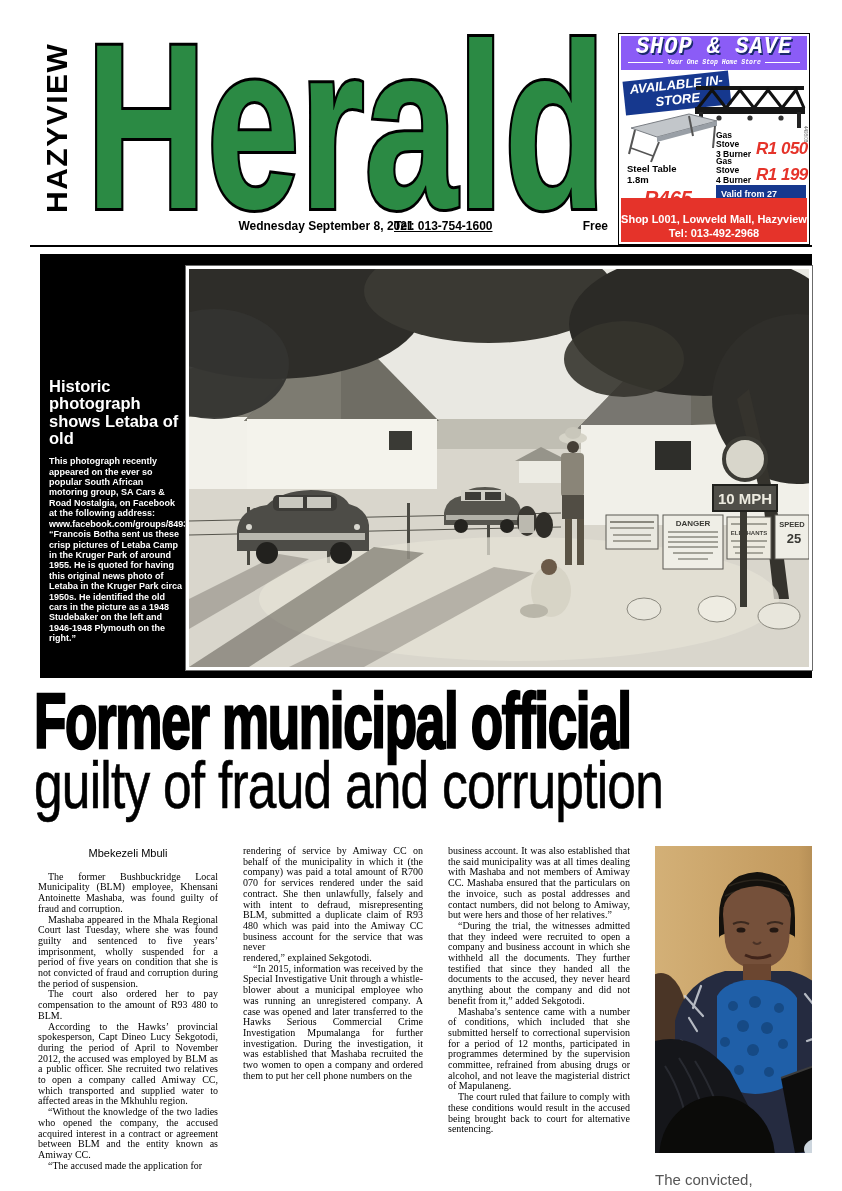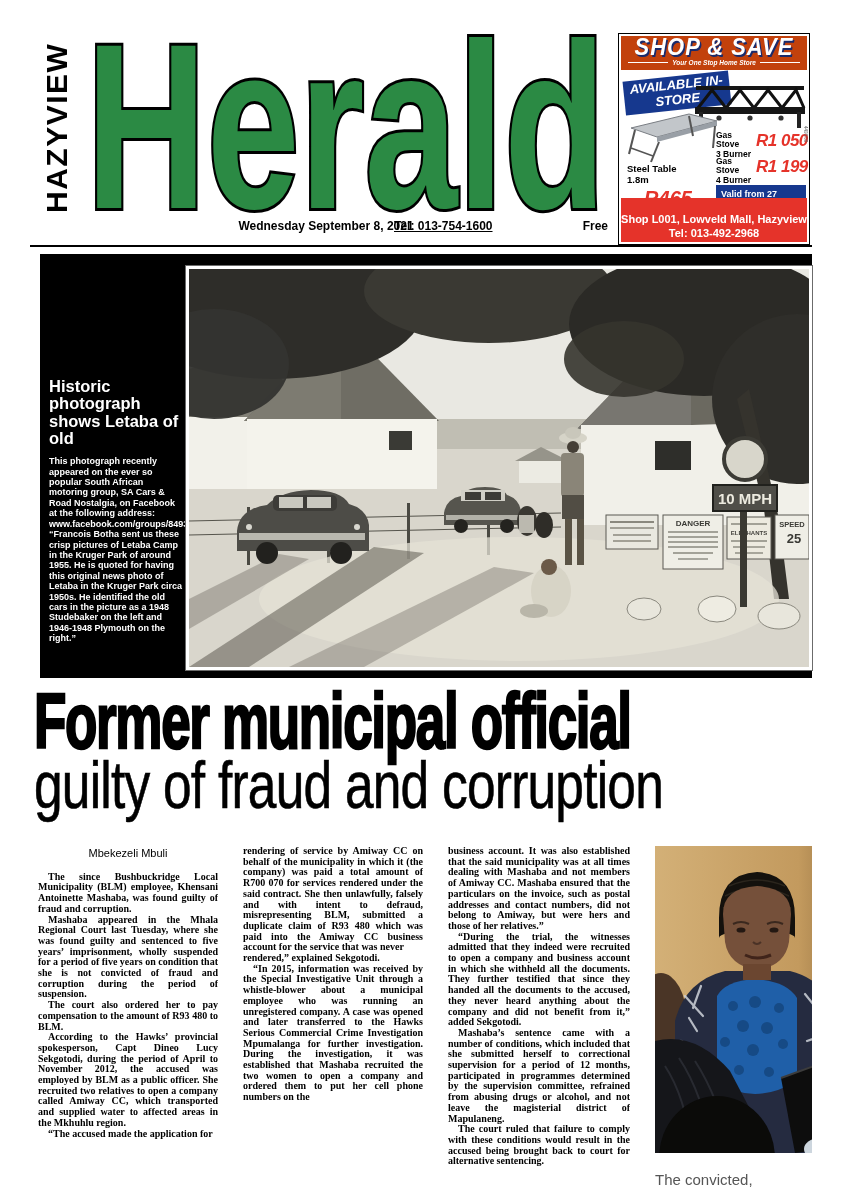--- a/index.html
+++ b/index.html
@@ -11,32 +11,32 @@
         transform-origin:0 0; font-weight:bold; font-size:30px; letter-spacing:1.5px; white-space:nowrap; }
   .herald-svg { position:absolute; left:84px; top:27px; }
   .datebar { position:absolute; left:42px; top:219px; width:568px; height:22px; font-size:12px; font-weight:bold;text-align:center; }
   .datebar .tel  { position:absolute; left:352px;text-decoration:underline; }
   .datebar .free { position:absolute; right:2px; }
   .rule { position:absolute; top:245px; left:30px; width:782px; border-top:2px solid #000; }
 
   
   .ad { position:absolute; top:33px; right:32px; width:190px; height:210px; background:#fff;
         border:1px solid #000; font-family:"Liberation Sans",sans-serif; }
-  .ad-band { position:absolute; left:2px; right:2px; top:2px; height:34px; background:#c2410c; color:#fff; }
+  .ad-band { position:absolute; left:2px; right:2px; top:2px; height:34px; background:#8b5cf6; color:#fff;font-family:Liberation Mono, monospace; }
   .ad-brand { display:block; text-align:center; font-weight:bold; font-style:italic; font-size:22px;
         letter-spacing:1px; line-height:22px; margin-top:1px; text-shadow:1.5px 1.5px 0 #1a2a6b; transform:scaleY(1.05); }
   .ad-tagline { display:flex; align-items:center; gap:4px; padding:0 7px; color:#fff;
         font-size:6.5px; font-weight:bold; font-style:italic; }
   .ad-tagline::before,.ad-tagline::after { content:""; flex:1; border-top:1px solid #fff; }
   .ad-available { position:absolute; left:5px; top:42px; width:106px; height:34px; background:#16388e;
         transform:rotate(-6deg); color:#fff; font-weight:bold; font-style:italic; font-size:13px;
         line-height:1.15; display:flex; align-items:center; justify-content:center; text-align:center; }
   .ad-stove { position:absolute; right:2px; top:44px; }
   .ad-table { position:absolute; left:4px; top:74px; }
-  .ad-gasrow { position:absolute; left:97px; width:92px; display:flex; align-items:flex-start; }
+  .ad-gasrow { position:absolute; left:97px; width:92px; display:flex; align-items:flex-end; }
   .ad-gasrow .lbl { font-size:8.5px; font-weight:bold; line-height:1.1; width:40px; }
   .ad-gasrow .prc { font-size:17px; font-weight:bold; font-style:italic; color:#e5332a; letter-spacing:-0.5px; }
   .g1 { top:97px; } .g2 { top:123px; }
   .ad-steel-lbl { position:absolute; left:8px; top:130px; width:82px; text-align:left;
         font-size:9.5px; font-weight:bold; line-height:1.15; }
   .ad-steel-prc { position:absolute; left:8px; top:153px; width:82px; text-align:center;
         font-size:20px; font-weight:bold; font-style:italic; color:#e5332a; }
   .ad-valid { position:absolute; left:97px; top:151px; width:80px; background:#16388e; color:#fff;
         font-size:9px; font-weight:bold; line-height:1.2; padding:4px 5px; }
   .ad-disc { position:absolute; left:4px; right:6px; top:187px; text-align:center; font-size:5px;
@@ -60,21 +60,21 @@
   .hl2 { position:absolute; left:34px; top:752px; font-size:66px; font-weight:normal; line-height:1;
         white-space:nowrap; transform:scaleX(0.78); transform-origin:left top; letter-spacing:-1px;
         -webkit-text-stroke:0.6px #000; }
 
   
   .article { position:absolute; top:846px; left:38px; width:774px; height:366px; display:grid;
         grid-template-columns:180px 180px 182px 1fr; column-gap:25px;
         font-family:"Liberation Serif",serif; font-size:10px; line-height:10.7px; text-align:justify; }
   .article .col { overflow:hidden; }
   .byline { font-family:"Liberation Sans",sans-serif; font-size:11px; text-align:center; margin:2px 0 13px 0; }
-  .article p { margin:0; text-indent:10px;font-weight:bold; }
+  .article p { margin:0; text-indent:10px; }
   .cont p:first-child { text-indent:0; }
   .pull-quote { font-family:"Liberation Sans",sans-serif; color:#e5332a; font-weight:bold; font-size:13px;
         line-height:1.18; text-align:center; text-indent:0 !important; margin:9px 2px 8px 2px; }
   .caption { font-family:"Liberation Sans",sans-serif; font-size:15px; color:#555; margin-top:18px;
         text-align:left; line-height:1.2; }
 </style>
 </head>
 <body>
 
 <div class="page">
@@ -265,24 +265,25 @@
     </div>
   </section>
 
   <h1 class="hl1" style="margin:0;">Former municipal official</h1>
   <h1 class="hl2" style="margin:0;">guilty of fraud and corruption</h1>
 
   <section class="article">
     <div class="col">
       <div class="byline">Mbekezeli Mbuli</div>
       <div>
-          <p>The since Bushbuckridge Local Municipality (BLM) employee, Khensani Antoinette Mashaba, was found guilty of fraud and corruption.</p>
+          <p>The former Bushbuckridge Local Municipality (BLM) employee, Khensani Antoinette Mashaba, was found guilty of fraud and corruption.</p>
           <p>Mashaba appeared in the Mhala Regional Court last Tuesday, where she was found guilty and sentenced to five years’ imprisonment, wholly suspended for a period of five years on condition that she is not convicted of fraud and corruption during the period of suspension.</p>
           <p>The court also ordered her to pay compensation to the amount of R93 480 to BLM.</p>
           <p>According to the Hawks’ provincial spokesperson, Capt Dineo Lucy Sekgotodi, during the period of April to November 2012, the accused was employed by BLM as a public officer. She recruited two relatives to open a company called Amiway CC, which transported and supplied water to affected areas in the Mkhuhlu region.</p>
+          <p>“Without the knowledge of the two ladies who opened the company, the accused acquired interest in a contract or agreement between BLM and the entity known as Amiway CC.</p>
           <p>“The accused made the application for</p>
         </div>
     </div>
     <div class="col cont">
       <div class="cont">
           <p>rendering of service by Amiway CC on behalf of the municipality in which it (the company) was paid a total amount of R700 070 for services rendered under the said contract. She then unlawfully, falsely and with intent to defraud, misrepresenting BLM, submitted a duplicate claim of R93 480 which was paid into the Amiway CC business account for the service that was never</p>
         </div>
       <div class="cont">
           <p>rendered,” explained Sekgotodi.</p>
           <p>“In 2015, information was received by the Special Investigative Unit through a whistle-blower about a municipal employee who was running an unregistered company. A case was opened and later transferred to the Hawks Serious Commercial Crime Investigation Mpumalanga for further investigation. During the investigation, it was established that Mashaba recruited the two women to open a company and ordered them to put her cell phone numbers on the</p>

